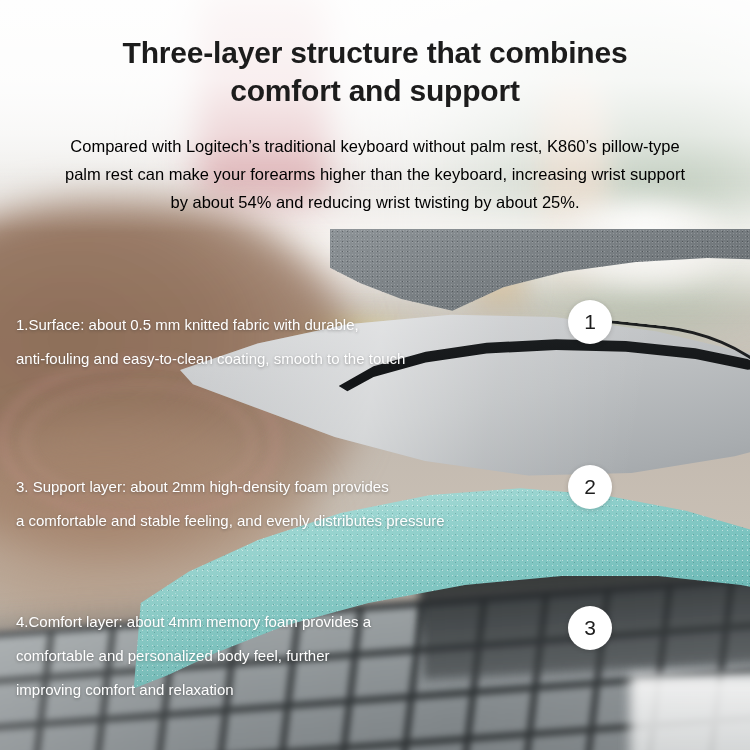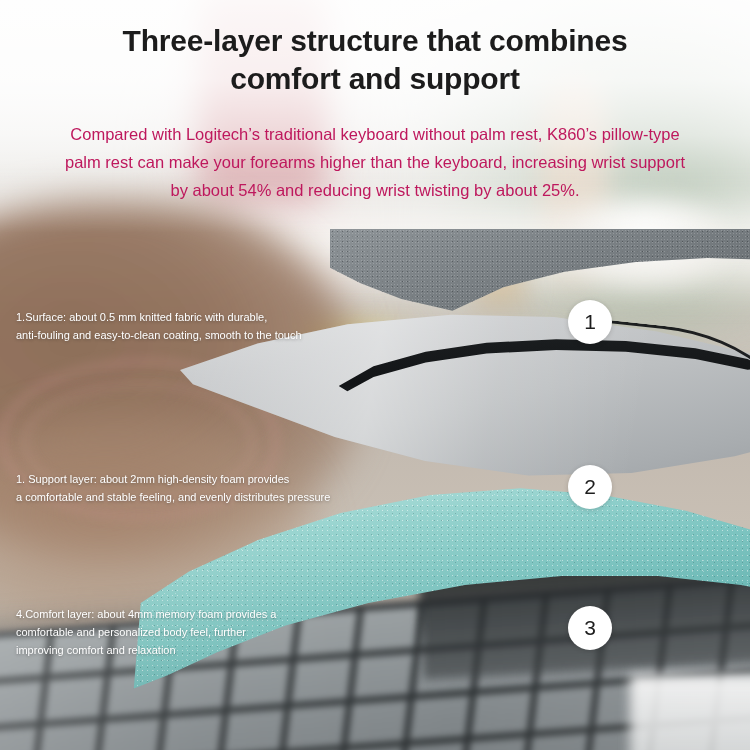--- a/index.html
+++ b/index.html
@@ -435,41 +435,41 @@
       rgba(255,255,255,0.0) 100%);
   }
 
   .header {
     position: absolute;
     left: 0; top: 18px;
     width: 100%;
     text-align: center;
   }
   .title {
-    margin: 4px auto;
+    margin: 16px auto;
     width: 600px;
     font-size: 30px;
     line-height: 38px;
     font-weight: bold;
     color: #1c1c1c;
     letter-spacing: -0.2px;
   }
   .subtitle {
     margin: 22px auto 0;
     width: 640px;
     font-size: 16.5px;
     line-height: 28px;
-    color: #be185d;
+    color: #000000;
   }
 
   .callout {
     position: absolute;
     color: #ffffff;
-    font-size: 11px;
-    line-height: 18px;
+    font-size: 15px;
+    line-height: 34px;
     text-shadow: 0 1px 3px rgba(40,40,40,0.40);
     white-space: pre-line;
   }
   #callout-1 { left: 16px; top: 308px; }
   #callout-2 { left: 16px; top: 470px; }
   #callout-3 { left: 16px; top: 605px; }
 
   .badge {
     position: absolute;
     width: 44px;
@@ -534,21 +534,21 @@
     <div class="top-wash"></div>
   </div>
 
   <div class="header">
     <h1 class="title">Three-layer structure that combines comfort and support</h1>
     <p class="subtitle">Compared with Logitech’s traditional keyboard without palm rest, K860’s pillow-type palm rest can make your forearms higher than the keyboard, increasing wrist support by about 54% and reducing wrist twisting by about 25%.</p>
   </div>
 
   <div class="callout" id="callout-1">1.Surface: about 0.5 mm knitted fabric with durable,
 anti-fouling and easy-to-clean coating, smooth to the touch</div>
-  <div class="callout" id="callout-2">1. Support layer: about 2mm high-density foam provides
+  <div class="callout" id="callout-2">3. Support layer: about 2mm high-density foam provides
 a comfortable and stable feeling, and evenly distributes pressure</div>
   <div class="callout" id="callout-3">4.Comfort layer: about 4mm memory foam provides a
 comfortable and personalized body feel, further
 improving comfort and relaxation</div>
 
   <div class="badge" id="badge-1">1</div>
   <div class="badge" id="badge-2">2</div>
   <div class="badge" id="badge-3">3</div>
 
 </div>

